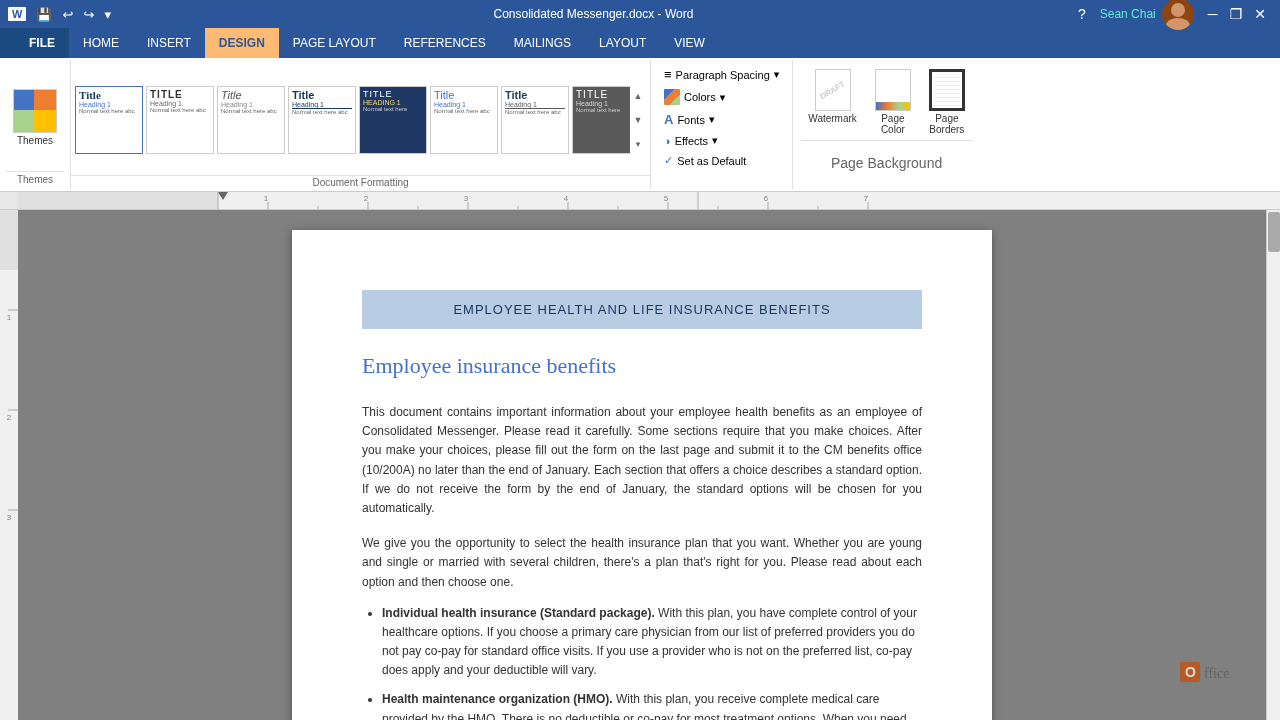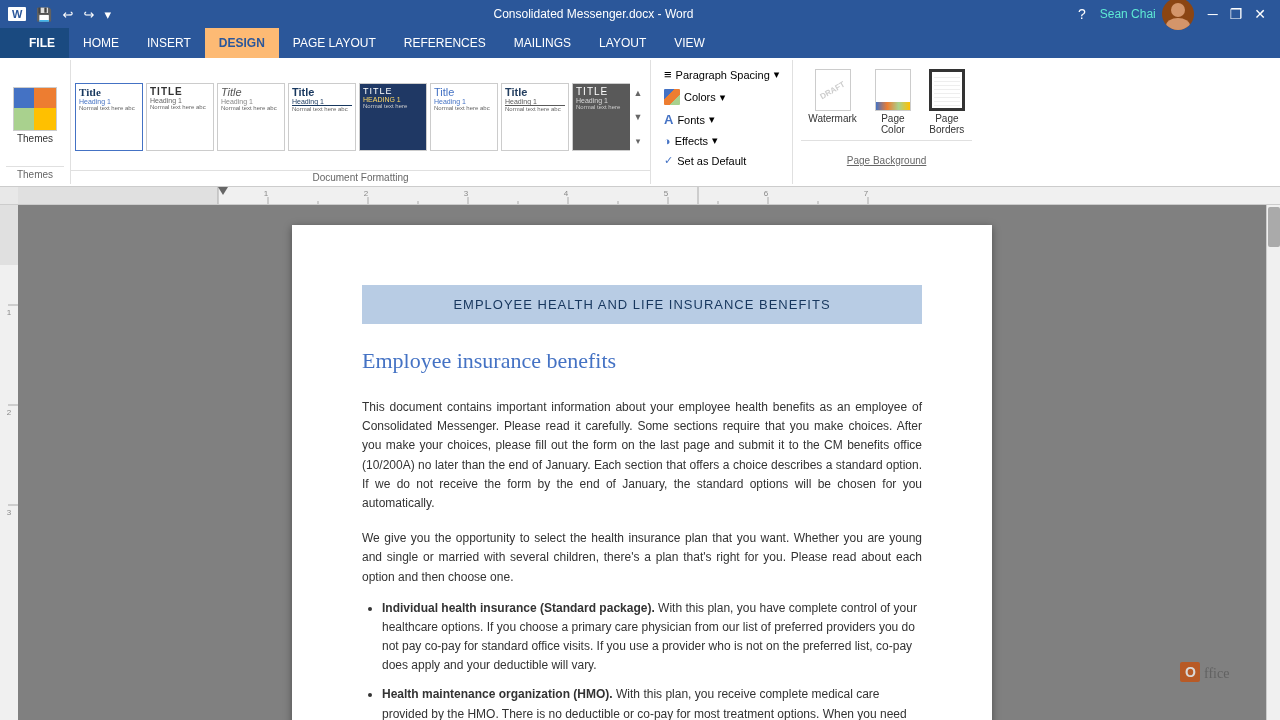--- a/index.html
+++ b/index.html
@@ -236,21 +236,21 @@
           <span style="font-size:10px;color:#333;margin-top:2px;text-align:center;">Page<br>Color</span>
         </button>
 
         <button style="display:flex;flex-direction:column;align-items:center;cursor:pointer;padding:4px 6px;border:1px solid transparent;border-radius:2px;background:none;">
           <div style="width:36px;height:42px;background:#fff;border:3px solid #333;position:relative;">
             <div style="position:absolute;top:2px;left:2px;right:2px;bottom:2px;background:repeating-linear-gradient(0deg,#eee,#eee 1px,white 1px,white 4px);"></div>
           </div>
           <span style="font-size:10px;color:#333;margin-top:2px;text-align:center;">Page<br>Borders</span>
         </button>
       </div>
-      <div style="font-size:10px;color:#666;text-align:center;border-top:1px solid #e0e0e0;padding:14px 0;text-decoration:underline;">Page Background</div>
+      <div style="font-size:14px;color:#666;text-align:center;border-top:1px solid #e0e0e0;padding:14px 0;">Page Background</div>
     </div>
 
   </div>
 </div>
 
 <div style="height:18px;background:#f5f5f5;border-bottom:1px solid #ccc;display:flex;align-items:center;position:relative;overflow:hidden;">
   <div style="width:18px;flex-shrink:0;background:#e8e8e8;height:100%;"></div>
   <div style="flex:1;height:100%;background:#f0f0f0;position:relative;font-size:9px;color:#666;">
     <svg width="100%" height="18" xmlns="http://www.w3.org/2000/svg">
 

